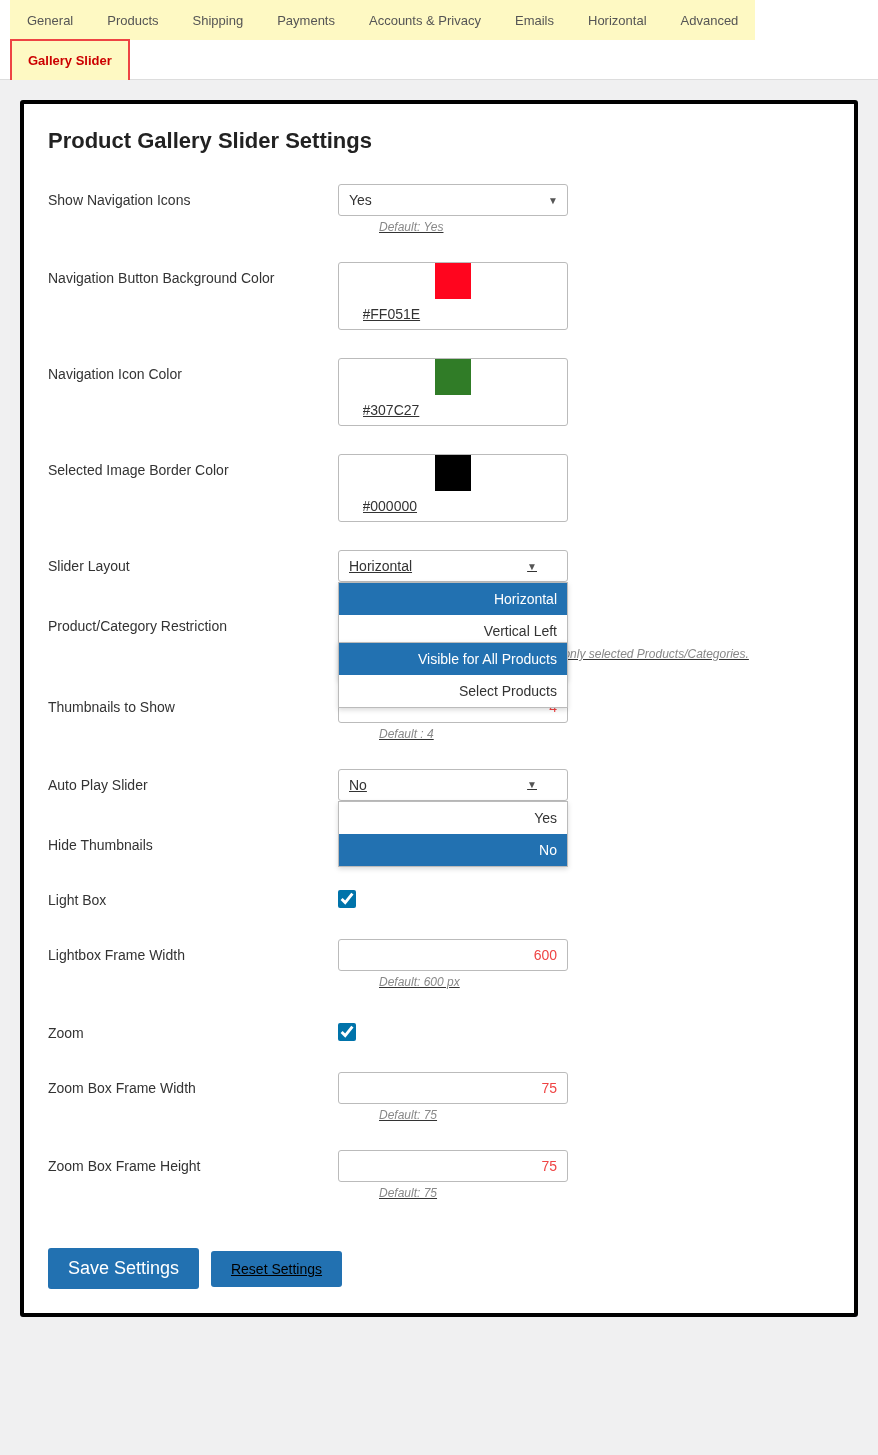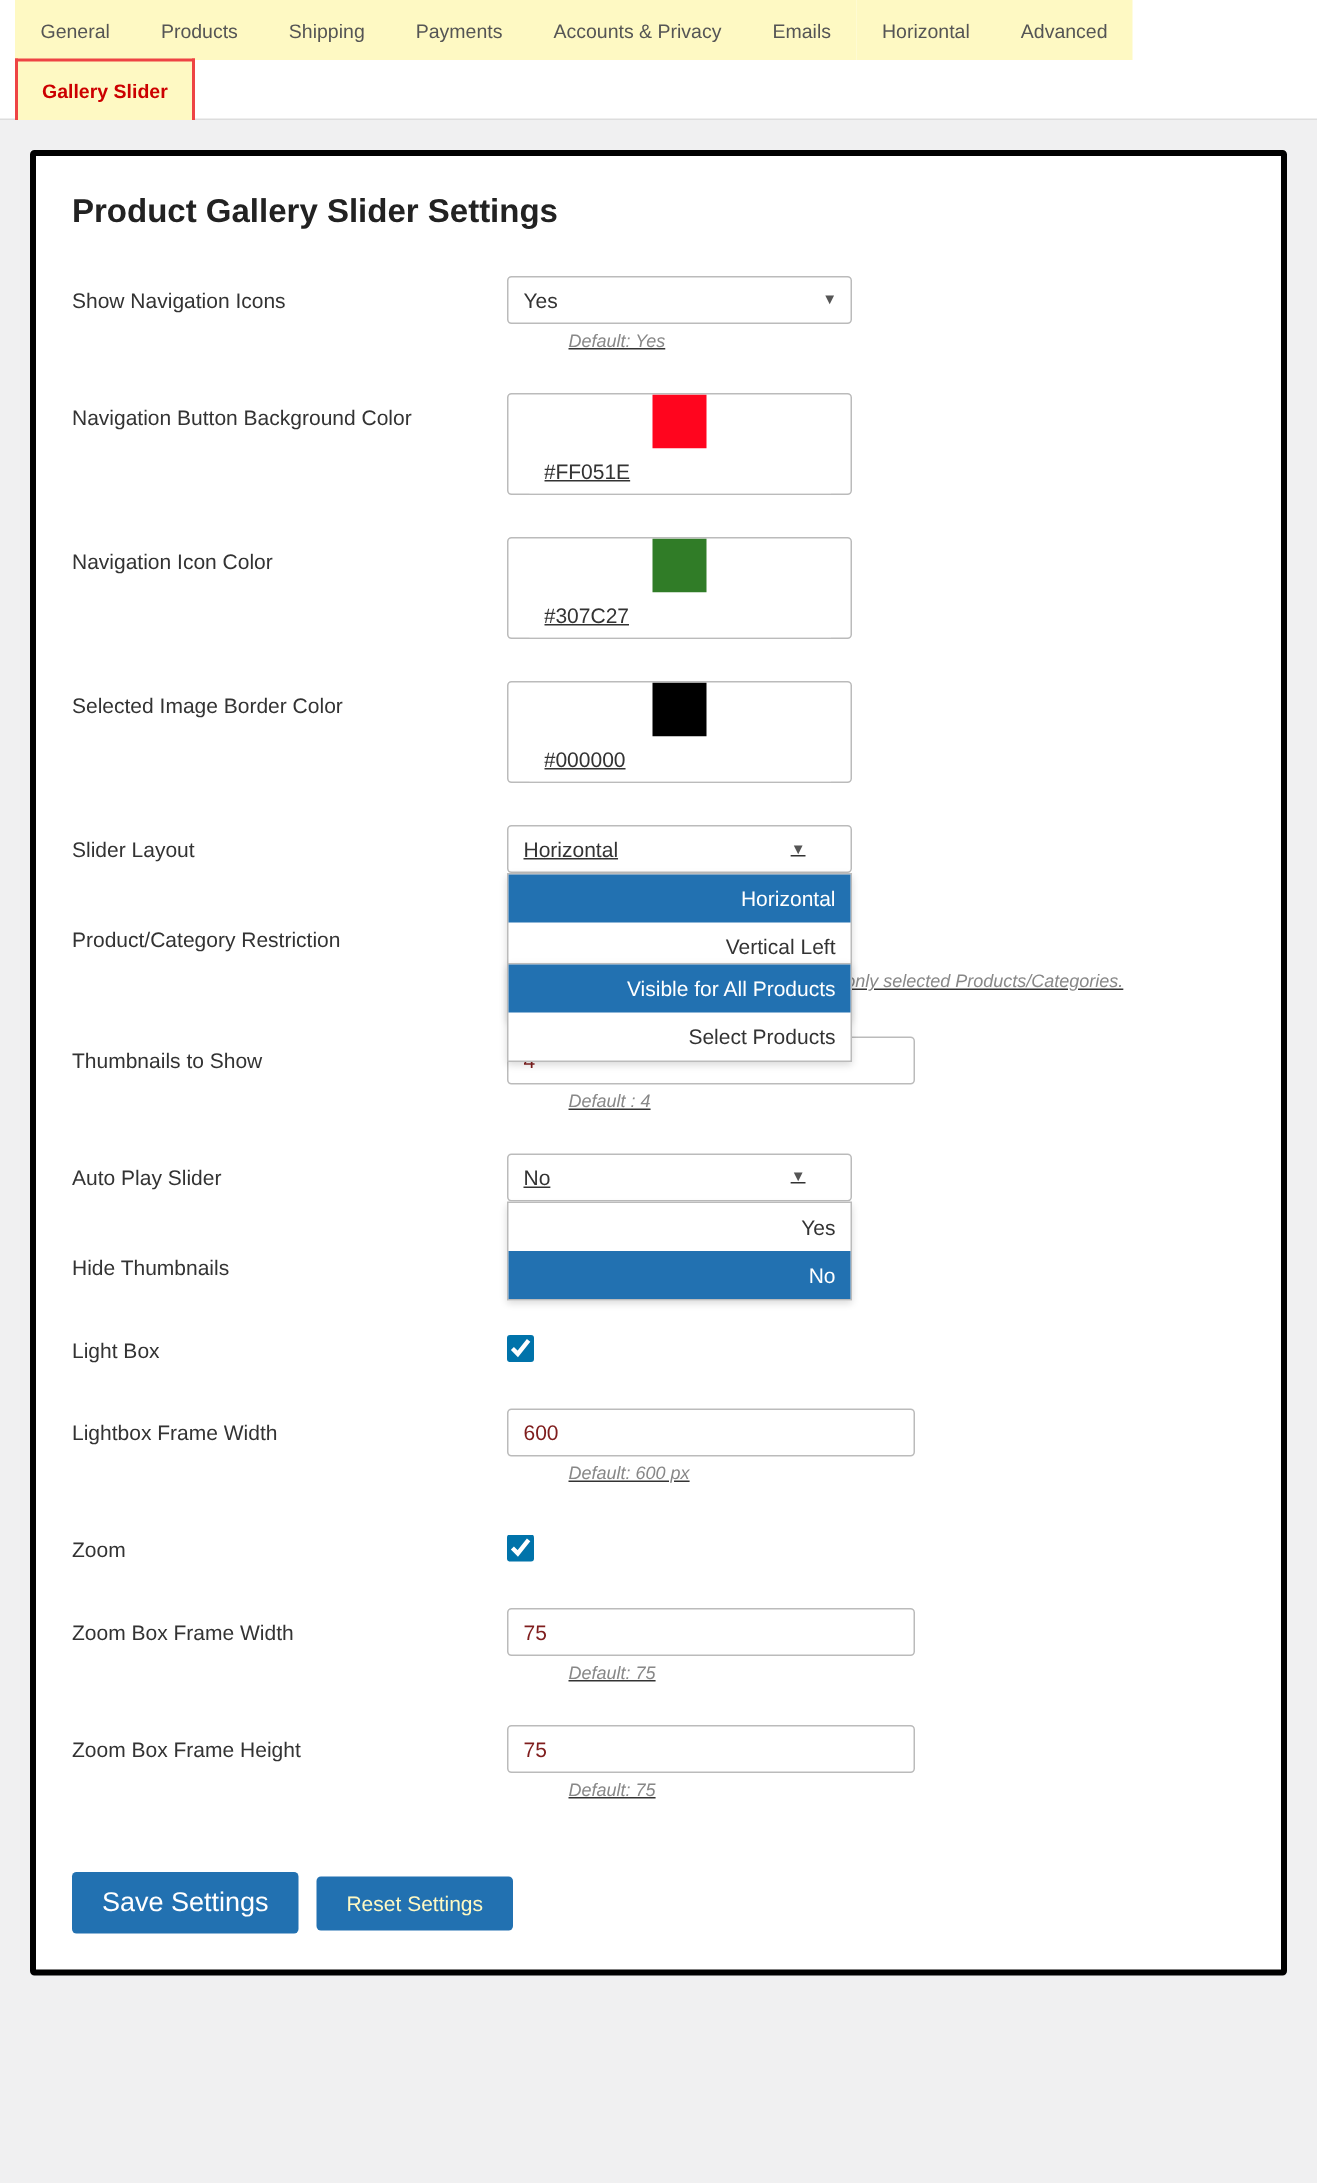--- a/index.html
+++ b/index.html
@@ -123,26 +123,27 @@
     }
     .color-text {
       flex: 1;
       padding: 7px 10px;
       border: none;
       outline: none;
       font-size: 14px;
       color: #333;
     }
     .text-input {
-      width: 272px;
+      width: 230px;
       padding: 7px 10px;
       border: 1px solid #bbb;
       border-radius: 3px;
       font-size: 14px;
-      color: #7f1d1d;
+      color: #ef4444;
+      text-align: right;
     }
     .checkbox-field {
       width: 18px;
       height: 18px;
       cursor: pointer;
       accent-color: #0073aa;
       margin-top: 6px;
     }
     .dropdown-open {
       position: relative;
@@ -191,26 +192,27 @@
       color: #fff;
       border: none;
       padding: 10px 20px;
       border-radius: 3px;
       font-size: 18px;
       cursor: pointer;
       margin-right: 8px;
     }
     .btn-reset {
       background: #2271b1;
-      color: #fef9c3;
+      color: #000000;
       border: none;
       padding: 10px 20px;
       border-radius: 3px;
       font-size: 14px;
       cursor: pointer;
+      text-decoration: underline;
     }
     .button-row {
       margin-top: 20px;
       padding-top: 20px;
     }
   </style>
 </head>
 <body>
 
 <div class="tab-bar">

